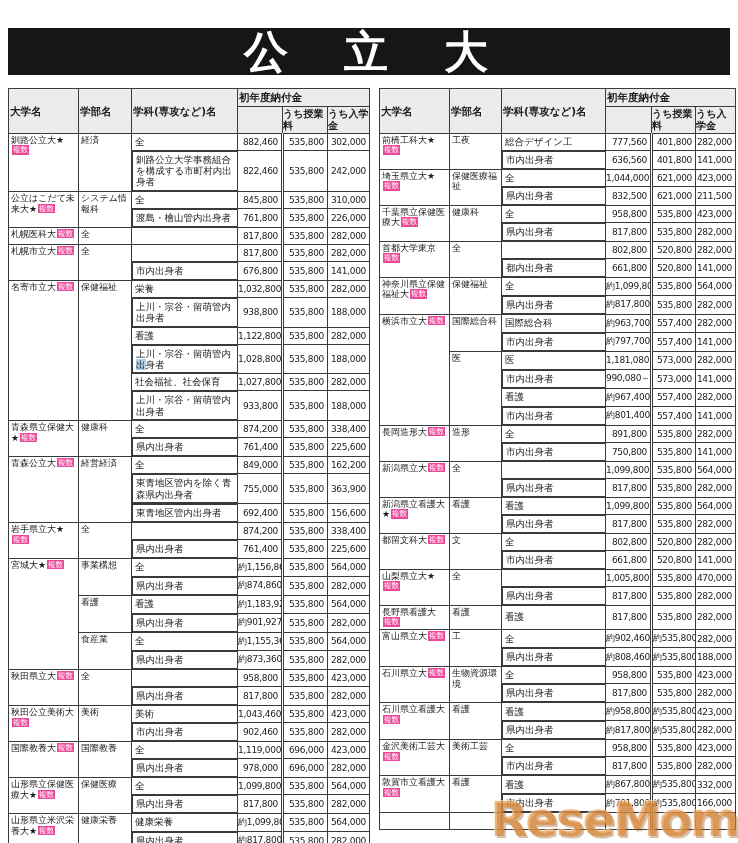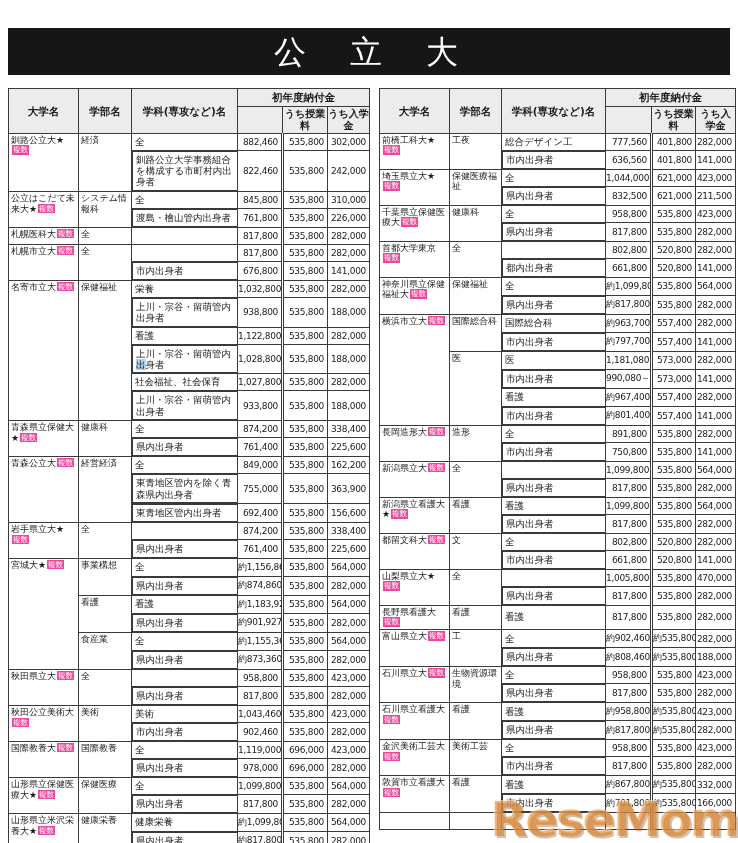--- a/index.html
+++ b/index.html
@@ -4,28 +4,28 @@
 <style>
   html,body{margin:0;padding:0;}
   body{
     width:738px;height:843px;overflow:hidden;position:relative;
     background:#fff;font-family:"DejaVu Sans","Liberation Sans",sans-serif;color:#1a1a1a;
   }
   .banner{
     position:absolute;left:8px;top:28px;width:722px;height:47px;background:#161616;
     display:flex;align-items:center;justify-content:center;
   }
-  .banner .title{color:#fff;font-size:32px;font-weight:normal;letter-spacing:6px;line-height:1;}
+  .banner .title{color:#fff;font-size:44px;font-weight:bold;letter-spacing:6px;line-height:1;}
   .tables{position:absolute;left:8px;top:88px;display:flex;gap:9px;align-items:flex-start;}
   table.fee{border-collapse:collapse;table-layout:fixed;background:#fff;}
   table.fee.left{width:361px;}
   table.fee.right{width:356px;}
   .fee th,.fee td{border:1px solid #3a3a3a;overflow:hidden;vertical-align:middle;}
   .fee th{
-    background:#ececec;font-weight:bold;text-align:center;
+    background:#ececec;font-weight:bold;text-align:left;
     font-size:10.5px;padding:2px 1px;line-height:1.2;
   }
   .fee th.small{font-size:10px;padding:1px 0;}
   .fee th.spacer{background:#ececec;}
   td.univ,td.fac{
     vertical-align:top;font-size:9px;line-height:1.2;padding:1px 1px 1px 2px;
     word-break:break-all;
   }
   td.dept{padding:0;font-size:9.5px;line-height:1.2;vertical-align:middle;}
   td.dept .plain{padding:2px 2px 2px 3px;min-height:12px;word-break:break-all;}

